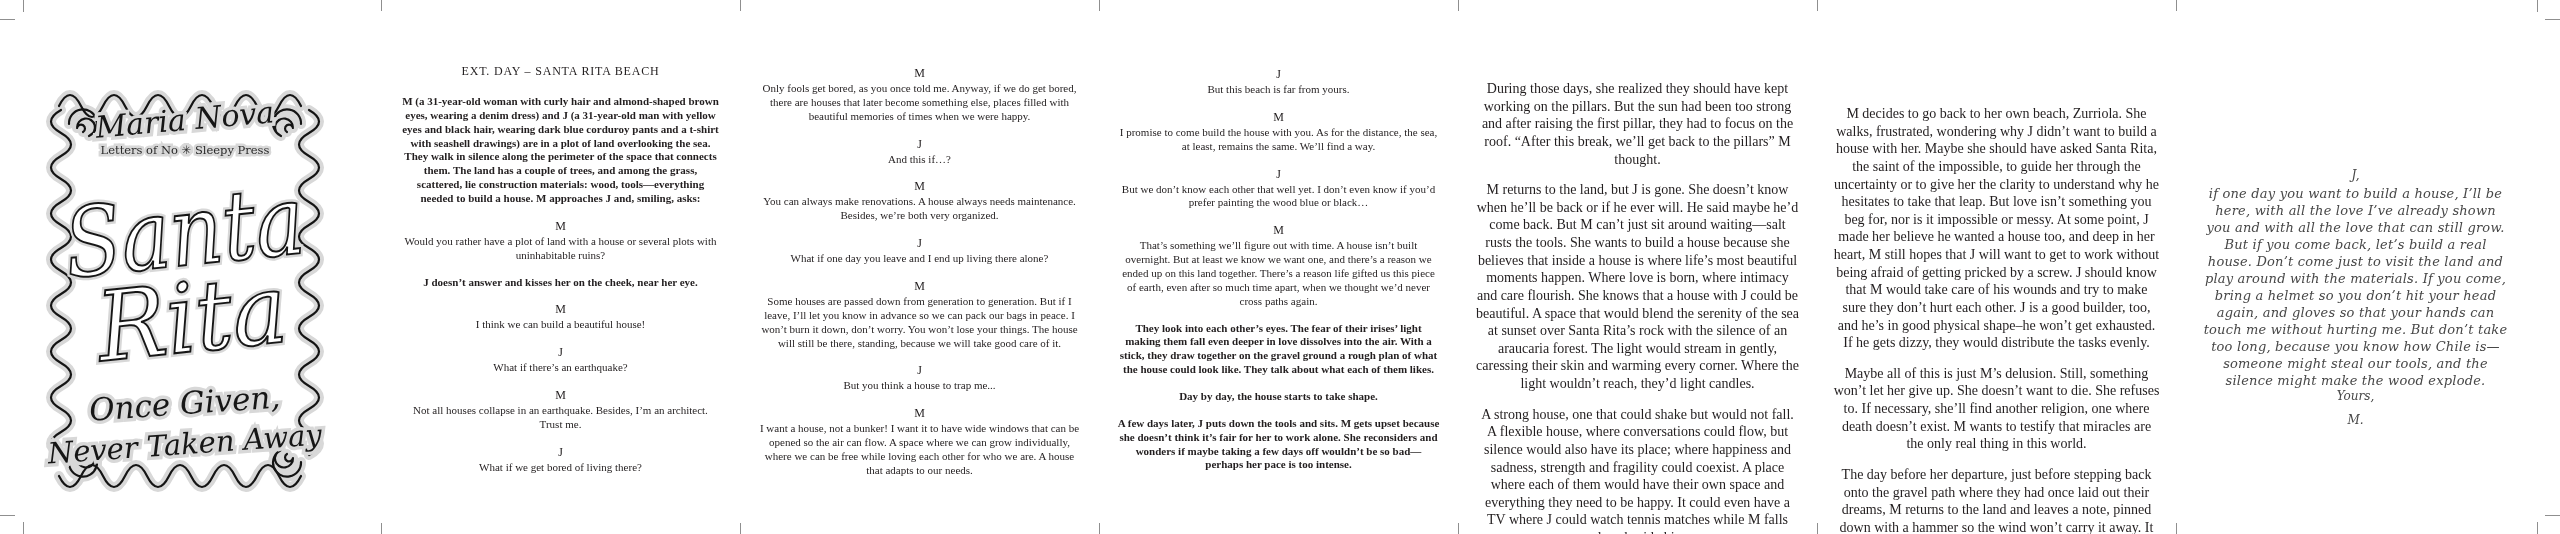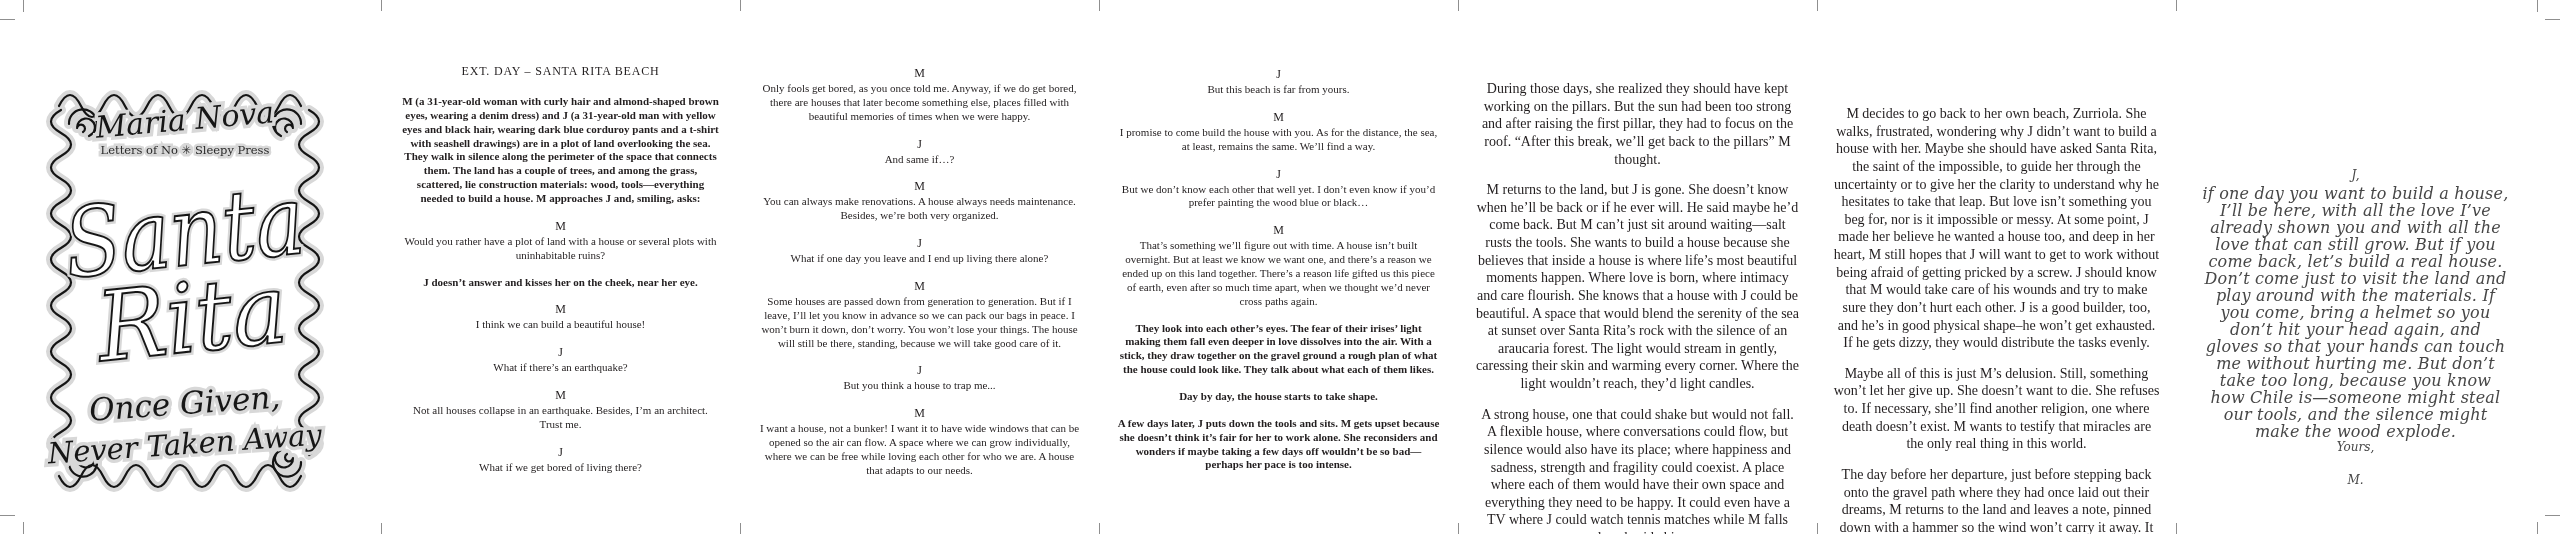--- a/index.html
+++ b/index.html
@@ -29,22 +29,22 @@
   .heading{font-size:12px;letter-spacing:.8px;margin-bottom:16px;}
   .cue{font-size:12px;margin-bottom:1px;}
   .dialogue{font-size:11px;line-height:1.26;}
   .action{font-size:11px;line-height:1.26;font-weight:bold;}
   .narration{font-size:14px;line-height:1.26;}
   .letter-salutation,.letter-body,.letter-close,.letter-sign{
     font-family:"DejaVu Serif","Liberation Serif",serif;
     font-style:italic;color:#474747;
   }
   .letter-salutation{font-size:12px;margin-bottom:3px;}
-  .letter-body{font-size:16px;line-height:17px;letter-spacing:.2px;margin-bottom:0;}
-  .letter-close{font-size:12px;margin-bottom:19px;}
+  .letter-body{font-size:13px;line-height:17px;letter-spacing:.2px;margin-bottom:0;}
+  .letter-close{font-size:12px;margin-bottom:10px;}
   .letter-sign{font-size:12px;margin-bottom:0;}
   
   #panel-0{left:23px;width:358px;}
   #logo-svg{position:absolute;left:12px;top:42px;}
   .halo{stroke:#d8d8d8;stroke-width:10;fill:none;stroke-linecap:round;stroke-linejoin:round;}
   .ink{stroke:#141414;stroke-width:2.2;fill:none;stroke-linecap:round;stroke-linejoin:round;}
   text{font-family:"DejaVu Serif","Liberation Serif",serif;}
   .thalo{stroke:#d8d8d8;stroke-width:7;fill:#ffffff;}
   .script-sm{font-style:italic;fill:#161616;}
   .script-big{font-style:italic;fill:#ffffff;stroke:#161616;stroke-width:2;}
@@ -124,21 +124,21 @@
     <div class="blk dialogue">What if there’s an earthquake?</div>
     <div class="blk cue">M</div>
     <div class="blk dialogue">Not all houses collapse in an earthquake. Besides, I’m an architect. Trust me.</div>
     <div class="blk cue">J</div>
     <div class="blk dialogue">What if we get bored of living there?</div>
   </div>
 <div class="panel" id="panel-2">
     <div class="blk cue">M</div>
     <div class="blk dialogue">Only fools get bored, as you once told me. Anyway, if we do get bored, there are houses that later become something else, places filled with beautiful memories of times when we were happy.</div>
     <div class="blk cue">J</div>
-    <div class="blk dialogue">And same if…?</div>
+    <div class="blk dialogue">And this if…?</div>
     <div class="blk cue">M</div>
     <div class="blk dialogue">You can always make renovations. A house always needs maintenance. Besides, we’re both very organized.</div>
     <div class="blk cue">J</div>
     <div class="blk dialogue">What if one day you leave and I end up living there alone?</div>
     <div class="blk cue">M</div>
     <div class="blk dialogue">Some houses are passed down from generation to generation. But if I leave, I’ll let you know in advance so we can pack our bags in peace. I won’t burn it down, don’t worry. You won’t lose your things. The house will still be there, standing, because we will take good care of it.</div>
     <div class="blk cue">J</div>
     <div class="blk dialogue">But you think a house to trap me...</div>
     <div class="blk cue">M</div>
     <div class="blk dialogue">I want a house, not a bunker! I want it to have wide windows that can be opened so the air can flow. A space where we can grow individually, where we can be free while loving each other for who we are. A house that adapts to our needs.</div>

